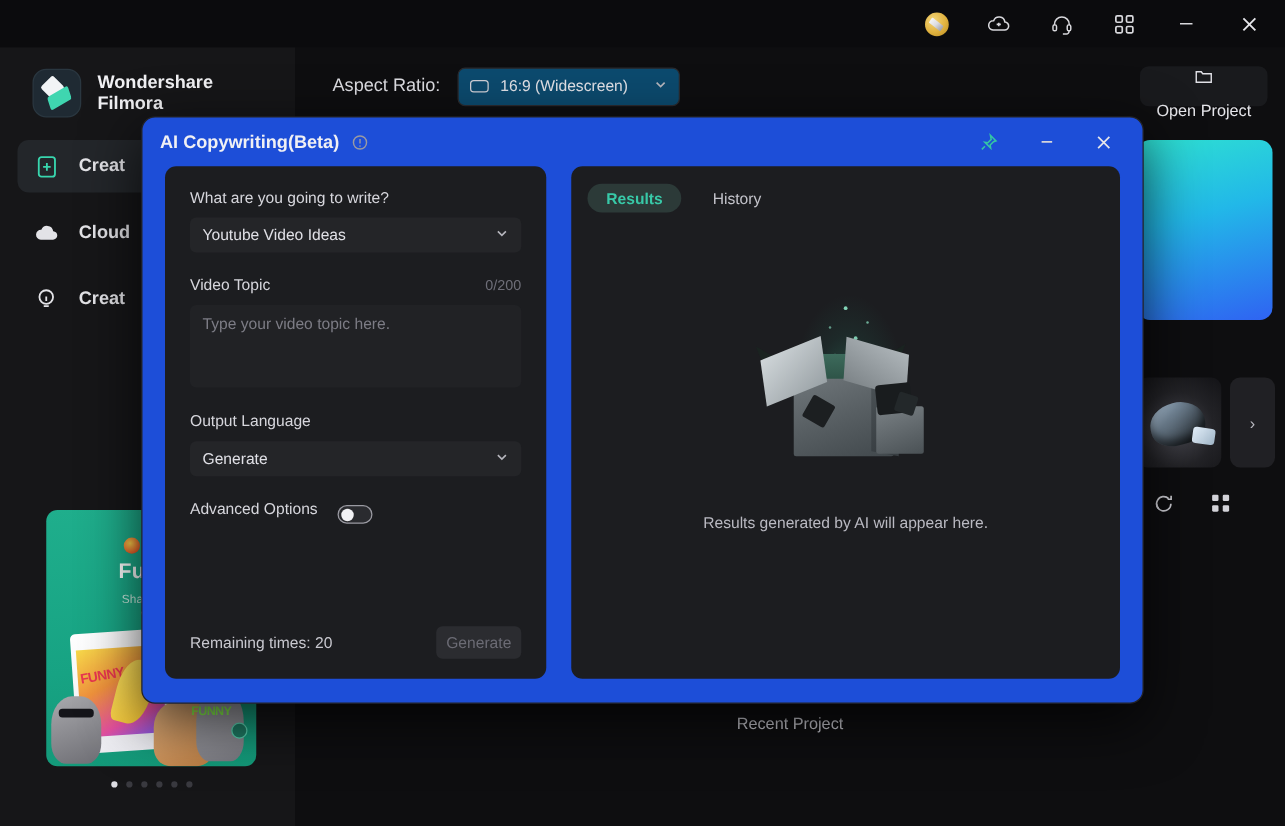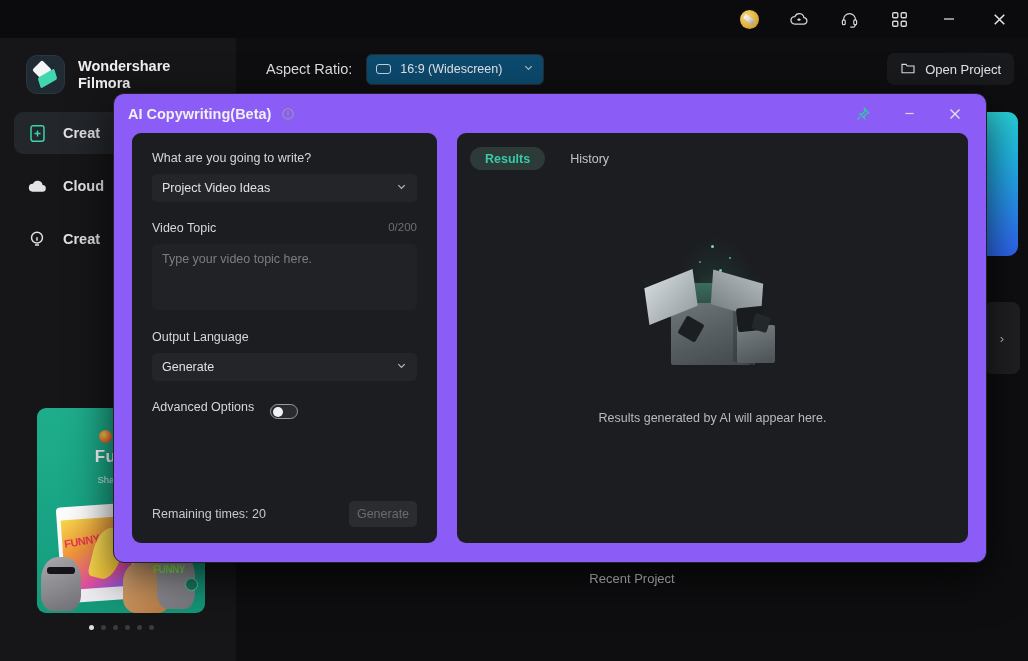--- a/index.html
+++ b/index.html
@@ -117,21 +117,21 @@
   .ar-label { color: #dedee3; font-size: 14.5px; margin-right: 14px; }
   .ar-select {
     width: 178px; height: 31px; background: #0c4a6e; border: 1px solid #2a2b2f; border-radius: 6px;
     display: flex; align-items: center; padding: 0 9px; gap: 9px; color: #e2e2e7; font-size: 12.5px;
   }
   .ar-select .chev { margin-left: auto; }
   .ar-mon { width: 15px; height: 10px; border: 1.6px solid #cfcfd6; border-radius: 3px; }
   .open-proj {
     margin-left: auto; display: flex; align-items: center; gap: 9px;
     height: 32px; padding: 0 13px; border-radius: 7px; background: #191a1d;
-    color: #e6e6eb; font-size: 13px;
+    color: #e6e6eb; font-size: 13px; flex-direction: column;
   }
 
   
   .hero-card {
     position: absolute; left: 674px; top: 74px; width: 108px; height: 144px;
     border-radius: 10px;
     background: linear-gradient(165deg, #2ee0d2 0%, #22b8e8 42%, #2f63f2 100%);
   }
   .thumb-row { position: absolute; left: 674px; top: 264px; width: 110px; height: 72px; display:flex; gap:7px;}
   .thumb {
@@ -152,43 +152,43 @@
     display:flex; align-items:center; justify-content:center; color:#b9b9c0; font-size:13px;
   }
   .rail-tools { position:absolute; left: 686px; top: 356px; display:flex; gap:28px; color:#d2d2d8; }
   .recent-label {
     position: absolute; left: 0; top: 533px; width: 792px; text-align: center;
     color: #c9c9d0; font-size: 13px;
   }
 
   
   .dialog {
-    position: absolute; left: 113px; top: 93px; width: 874px; height: 470px;
-    background: #8b5cf6; border-radius: 11px;
+    position: absolute; left: 113px; top: 93px; width: 802px; height: 470px;
+    background: #1d4ed8; border-radius: 11px;
     box-shadow: 0 14px 46px rgba(0,0,0,.72);
     border: 1px solid #232327;
   }
   .dlg-head { height: 39px; display: flex; align-items: center; padding: 0 10px 0 14px; }
   .dlg-title { color: #f0f0f4; font-size: 14.5px; font-weight: bold; }
   .dlg-info { margin-left: 10px; color: #9a9aa2; display:flex; }
   .dlg-ctrls { margin-left: auto; display: flex; align-items: center; gap: 20px; padding-right: 8px; }
   .dlg-ctrl { width: 26px; height: 24px; display:flex; align-items:center; justify-content:center; color:#d5d5db; }
 
   .dlg-body { display: flex; gap: 20px; padding: 0 18px 18px 18px; height: 428px; }
   .panel-left {
     width: 305px; background: #1c1d20; border-radius: 9px;
     padding: 18px 20px 0 20px; position: relative;
   }
   .panel-right {
     flex: 1; background: #1c1d20; border-radius: 9px; position: relative;
     padding: 14px 0 0 0;
   }
 
   .fld-label { color: #d6d6dc; font-size: 12.5px; margin-bottom: 9px; }
-  .fld-row { display:flex; align-items:flex-start; justify-content:space-between; margin-bottom: 9px; }
+  .fld-row { display:flex; align-items:flex-end; justify-content:space-between; margin-bottom: 9px; }
   .fld-row .fld-label { margin-bottom: 0; }
   .counter { color: #6e6e78; font-size: 11.5px; }
   .select-box {
     height: 28px; background: #242528; border-radius: 5px; display: flex; align-items: center;
     padding: 0 10px; color: #e0e0e6; font-size: 12.5px; margin-bottom: 19px;
   }
   .select-box .chev { margin-left: auto; color:#b6b6bd; }
   .textarea {
     height: 66px; background: #212225; border-radius: 5px; padding: 8px 10px;
     color: #7c7c85; font-size: 12.5px; margin-bottom: 20px;
@@ -454,21 +454,21 @@
             </svg>
         </span>
       </div>
     </div>
 
     <div class="dlg-body">
 
       <div class="panel-left">
         <div class="fld-label">What are you going to write?</div>
         <div class="select-box">
-          <span>Project Video Ideas</span>
+          <span>Youtube Video Ideas</span>
           <span class="chev">
             <svg width="11" height="11" viewBox="0 0 12 12" fill="none" stroke="#b6b6bd" stroke-width="1.4">
                 <path d="M2.5 4.5L6 8l3.5-3.5"></path>
               </svg>
           </span>
         </div>
 
         <div class="fld-row">
           <span class="fld-label">Video Topic</span>
           <span class="counter">0/200</span>

